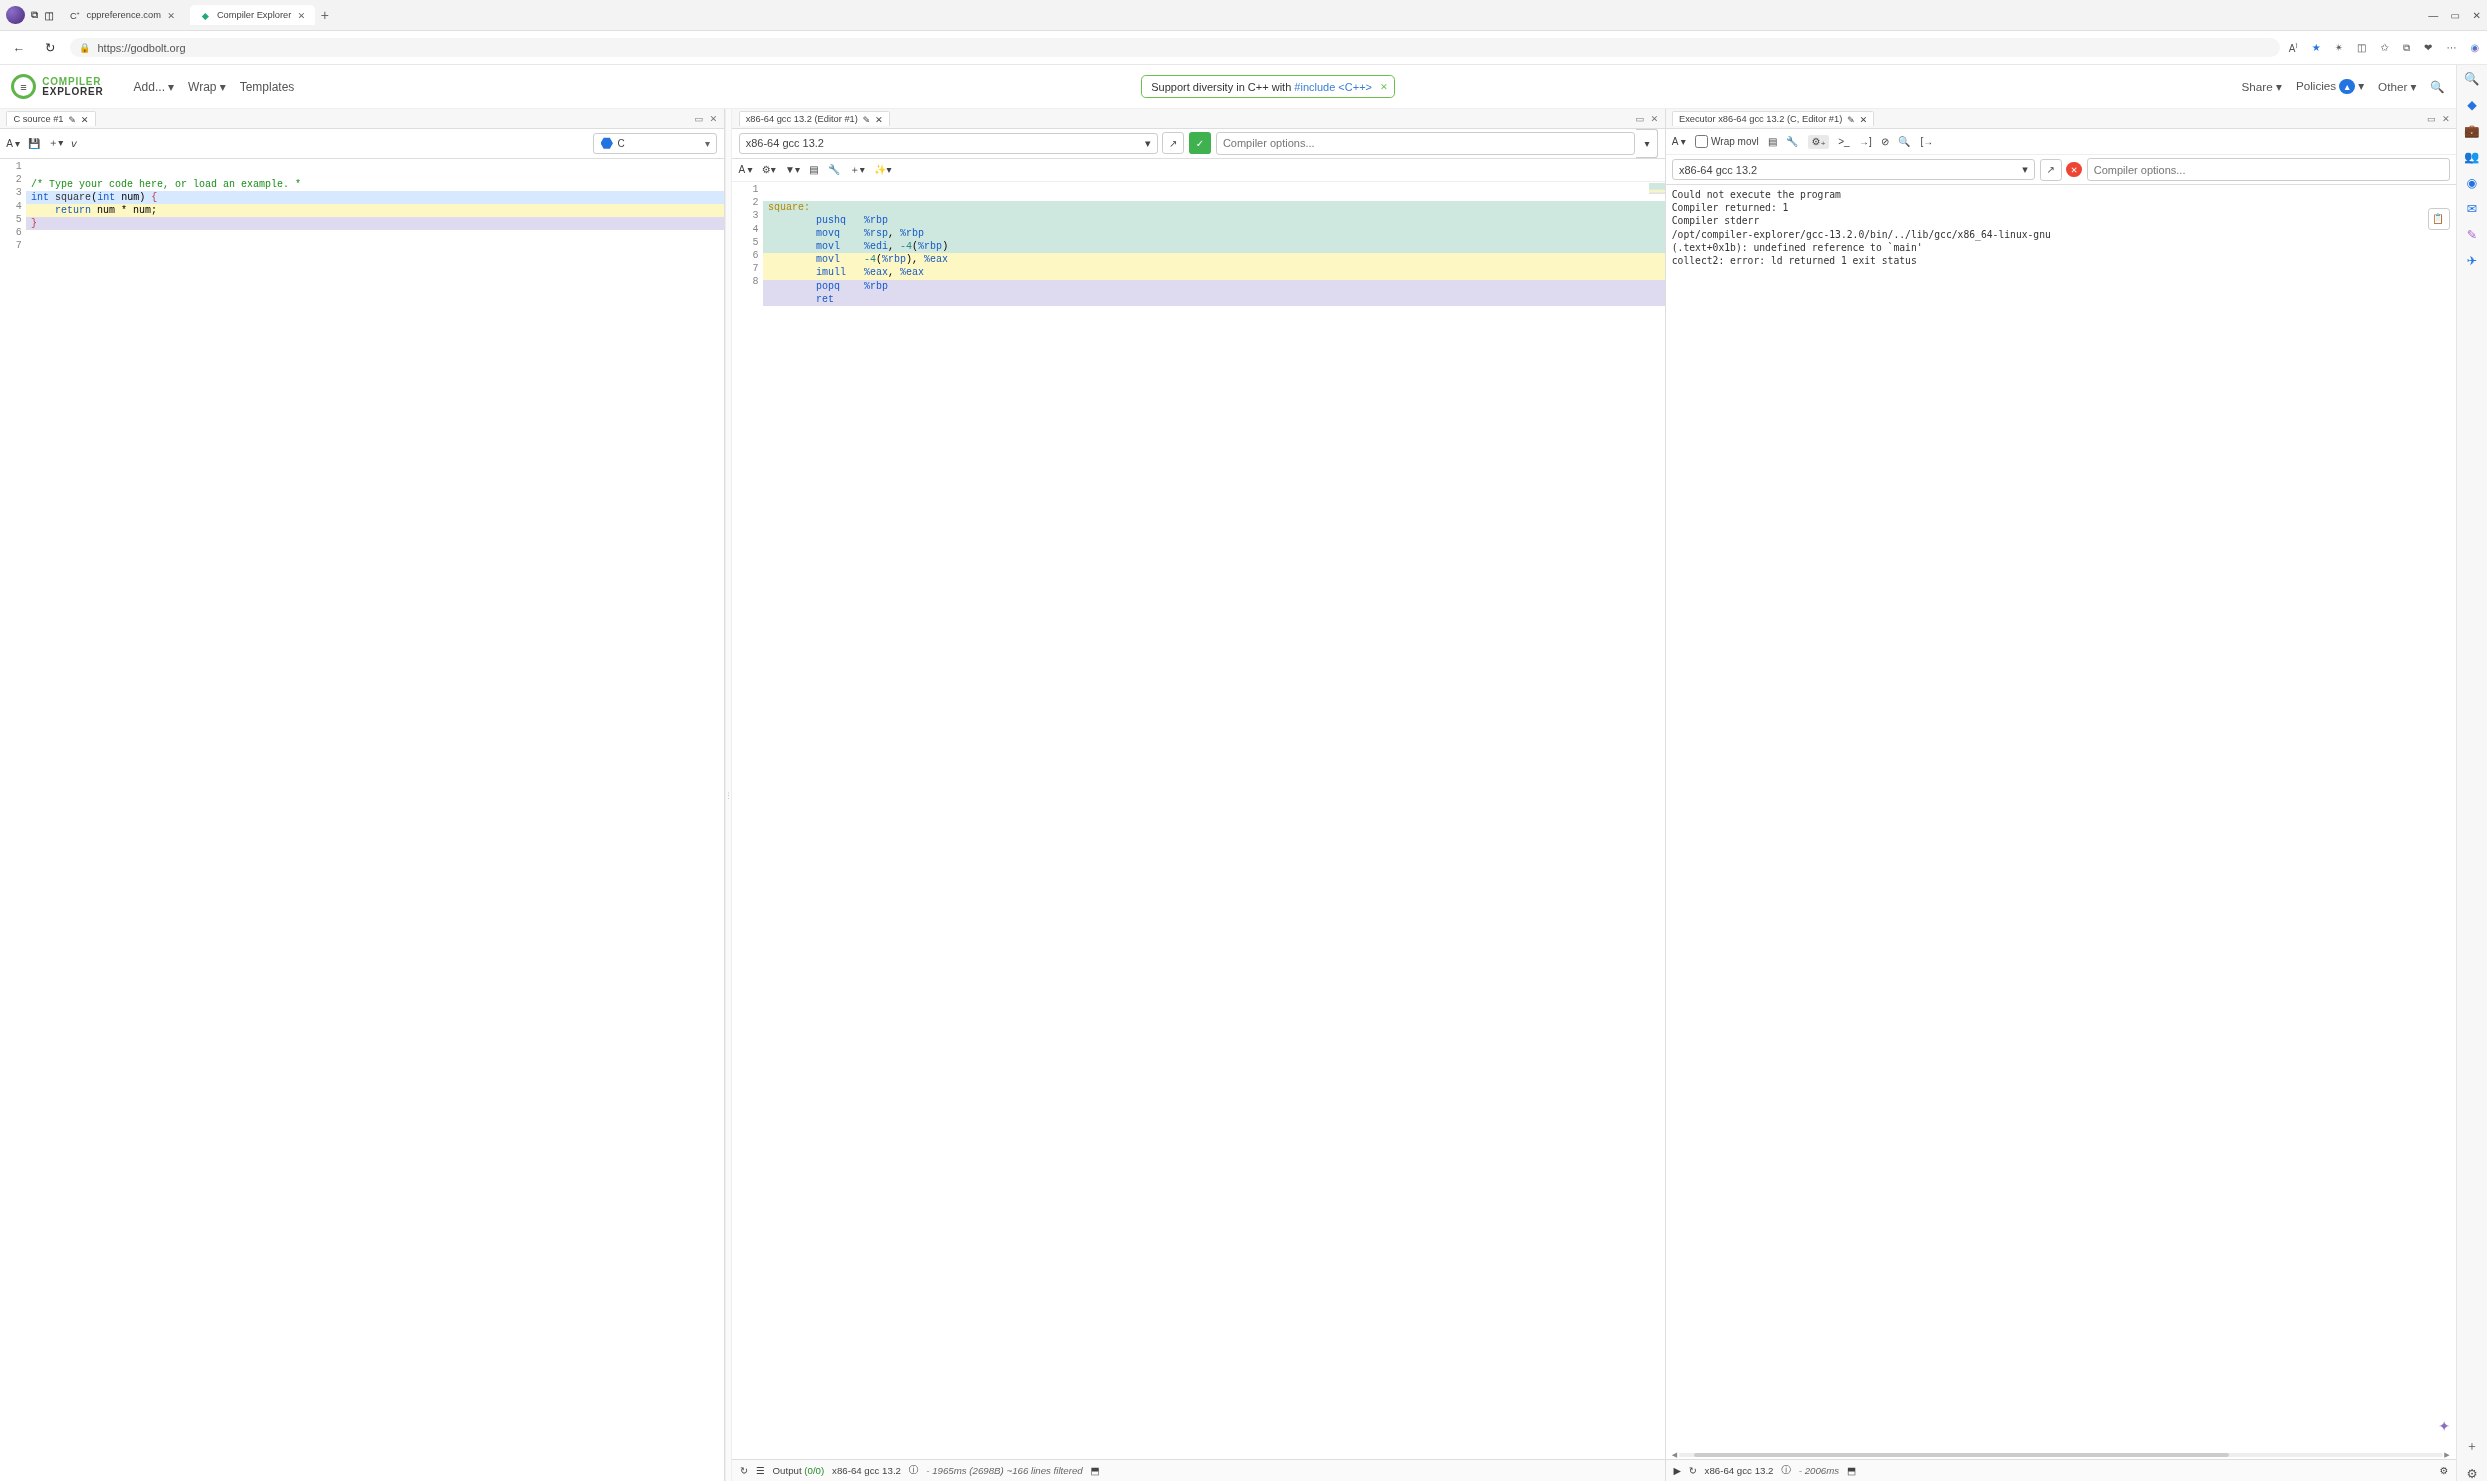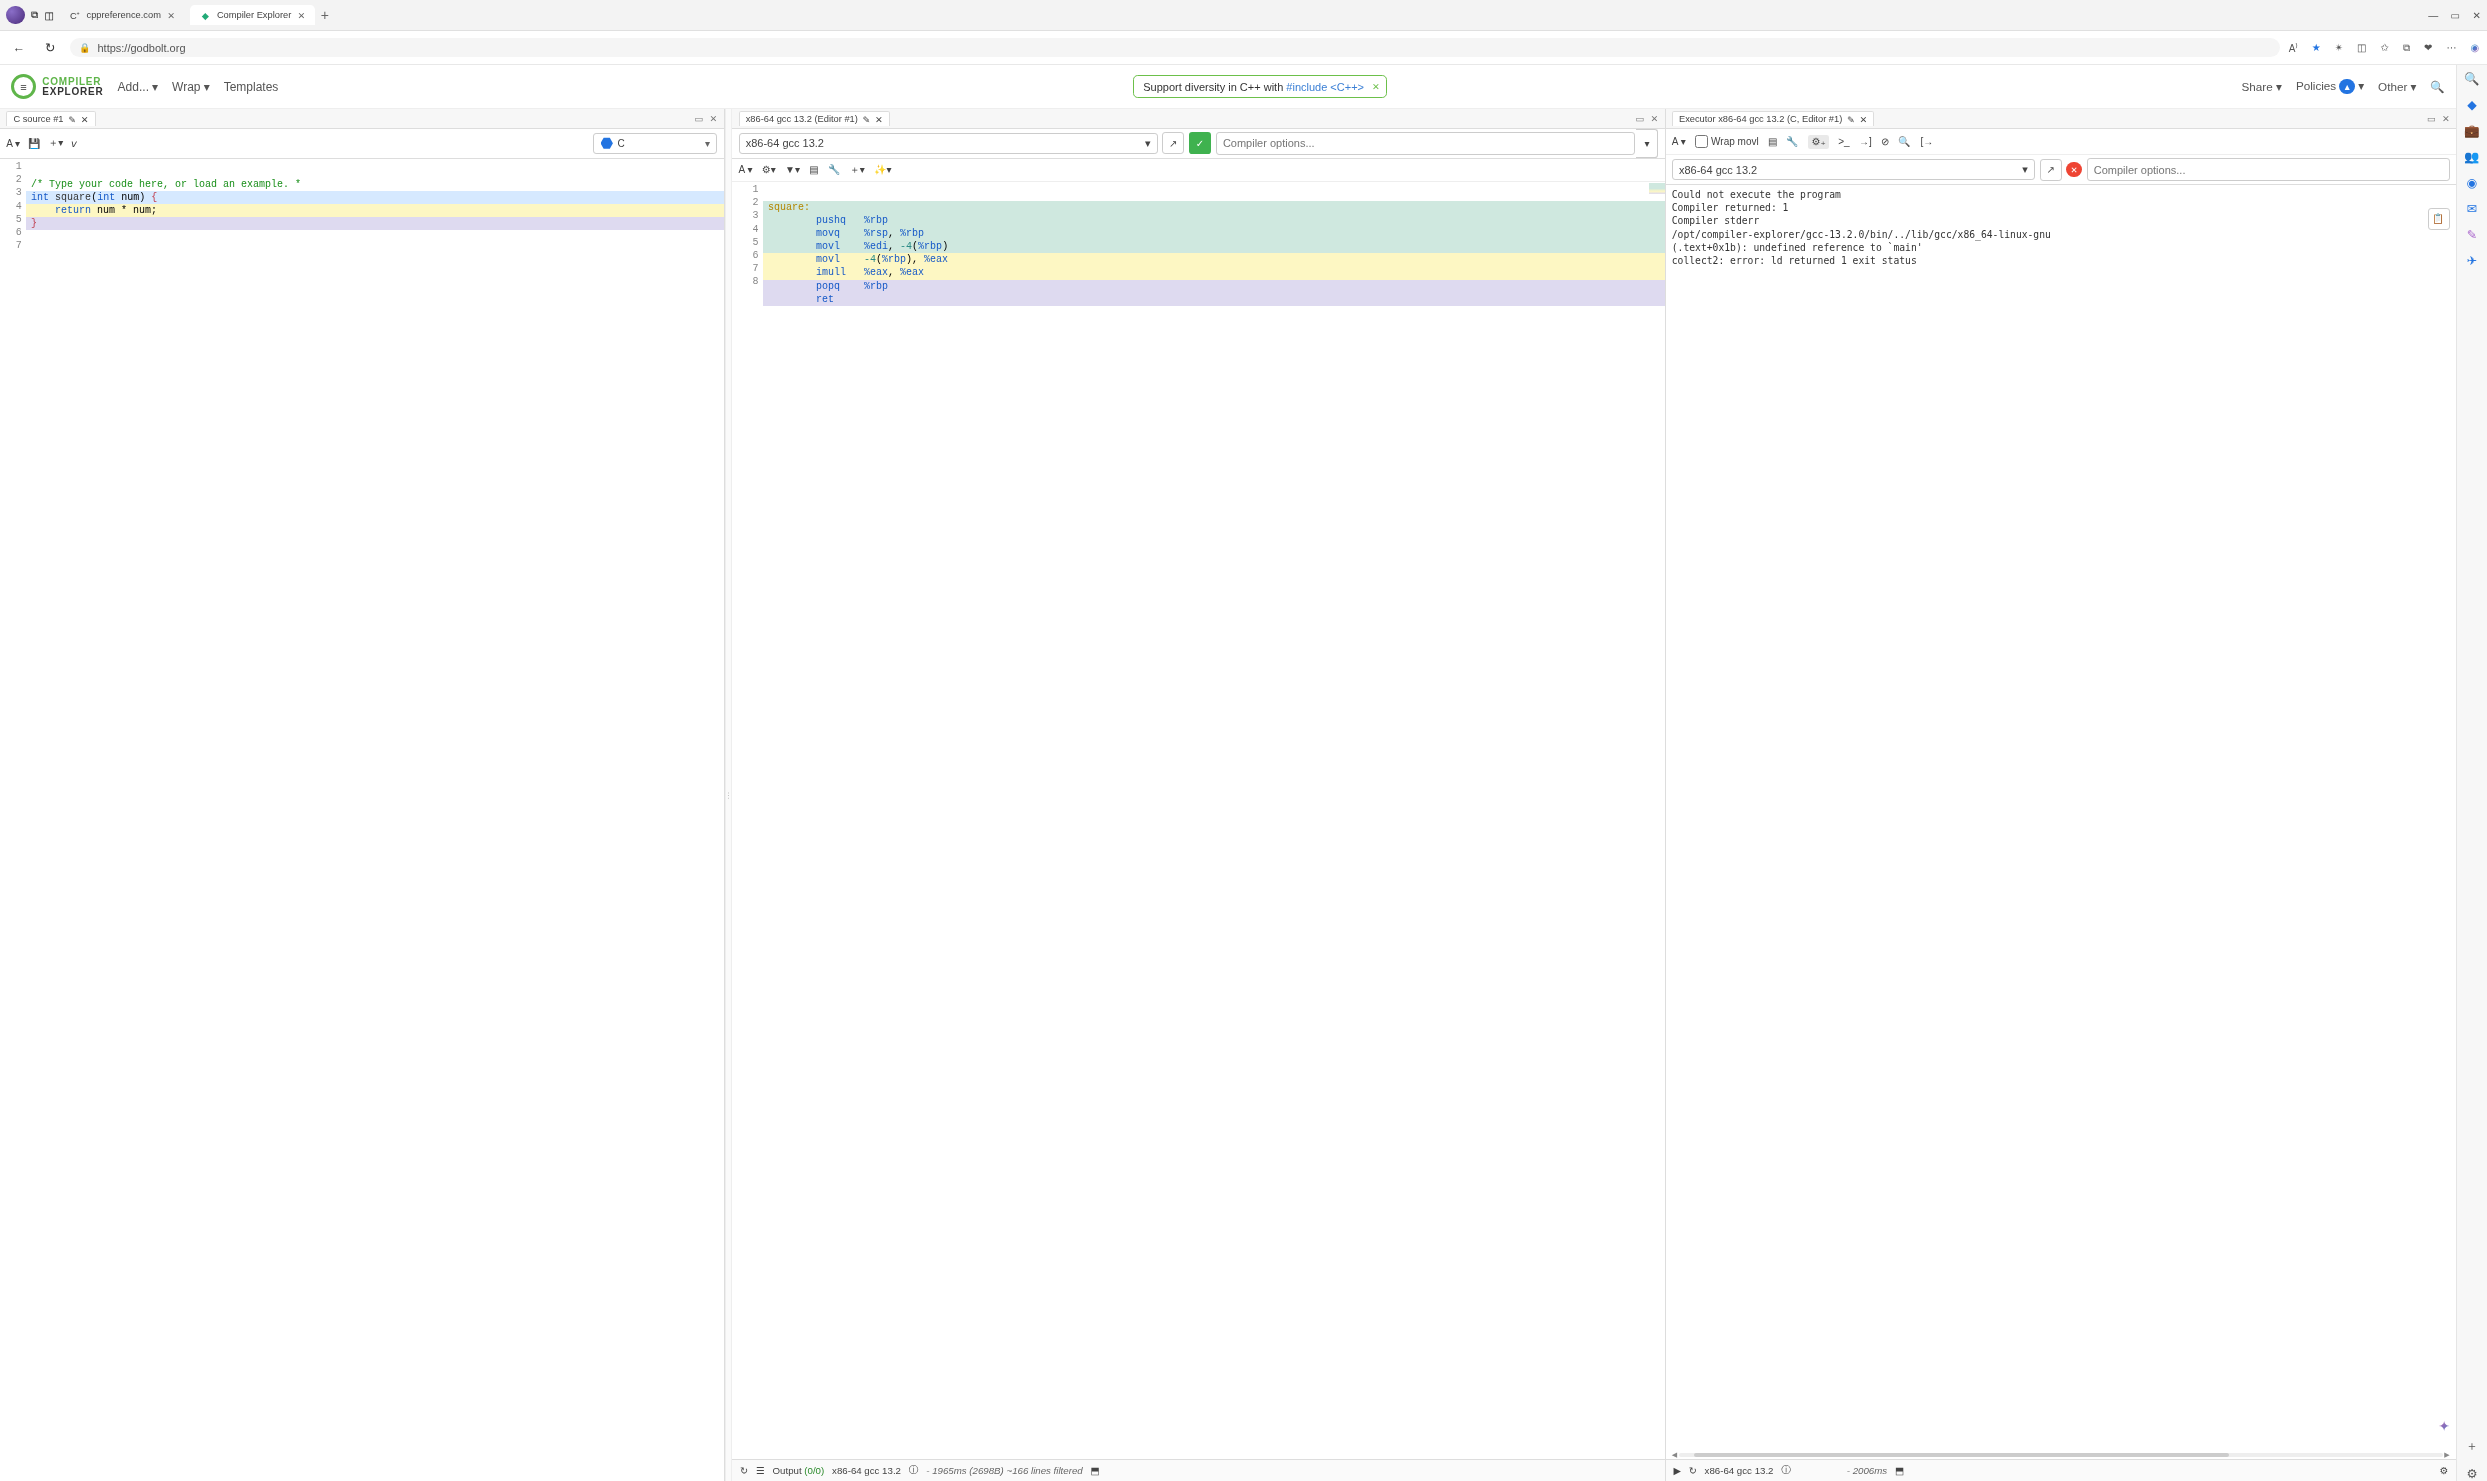--- a/index.html
+++ b/index.html
@@ -17,21 +17,21 @@
 .addr-bar { display:flex; align-items:center; height:34px; padding:0 7.8px; gap:9.3px; background:#fff; border-bottom:0.8px solid #e8e8e8;}
 .addr-bar .nav-btn { width:22px; text-align:center; color:#333; cursor:pointer; font-size:12.4px;}
 .addr-bar .url-box { flex:1; display:flex; align-items:center; gap:6.2px; background:#f5f5f5; border-radius:12.4px; padding:3.1px 9.3px; font-size:11px; color:#555;}
 .addr-bar .url-box .lock{ color:#777; font-size:9.3px;}
 .addr-bar .right-icons { display:flex; gap:14px; color:#555; align-items:center;}
 .addr-bar .right-icons span{ cursor:pointer; }
 .star-fill{ color:#2374e1; }
 
 
 .app { flex:1; display:flex; flex-direction:column; min-height:0; }
-.app-nav { display:flex; align-items:center; height:44px; padding:0 11px; gap:14px; border-bottom:0.8px solid #eee; }
+.app-nav { display:flex; align-items:center; height:44px; padding:0 11px; gap:30px; border-bottom:0.8px solid #eee; }
 .brand { display:flex; align-items:center; gap:6.2px; }
 .brand-logo { width:25px; height:25px; border-radius:50%; border:3.1px solid #5fb54a; display:flex; align-items:center; justify-content:center; color:#5fb54a; font-weight:bold; font-size:14px; position:relative;}
 .brand-logo::before{content:"≡"; position:absolute; font-size:11px; color:#333;}
 .brand-text { display:flex; flex-direction:column; line-height:1; font-weight:800; color:#5fb54a; letter-spacing:0.8px; font-size:10px;}
 .brand-text .l2{ color:#333; }
 .app-nav .menu { display:flex; gap:14px; color:#555; font-size:12px;}
 .app-nav .menu span{ cursor:pointer; display:flex; align-items:center; gap:3.1px;}
 .banner { margin-left:auto; margin-right:auto; border:1.6px solid #6cc04a; border-radius:4.7px; padding:4.7px 22px 4.7px 9.3px; font-size:11px; color:#333; background:#fff; position:relative;}
 .banner .inc { color:#3a7fd5; }
 .banner .bx { position:absolute; right:6.2px; top:4.7px; color:#6cc04a; cursor:pointer; font-size:9.3px;}
@@ -333,21 +333,21 @@
               <span class="arr">▶</span>
         </div>
         <div style="position:absolute; right:37px; bottom:47px;">
            <span style="background:linear-gradient(135deg,#c6a,#47c);-webkit-background-clip:text;color:transparent;font-size:14px;">✦</span>
         </div>
         <div class="footer">
           <span class="ic">▶</span>
           <span class="ic">↻</span>
           <span>x86-64 gcc 13.2</span>
           <span class="ic">ⓘ</span>
-          <span style="font-style:italic;color:#666;margin-left:48px;">- 2006ms</span>
+          <span style="font-style:italic;color:#666;">- 2006ms</span>
           <span class="ic">⬒</span>
           <span style="margin-left:auto" class="ic">⚙</span>
         </div>
       </div>
     </div>
   </div>
 
   <div class="side-rail">
     <span>🔍</span>
     <span style="color:#2374e1;">◆</span>

